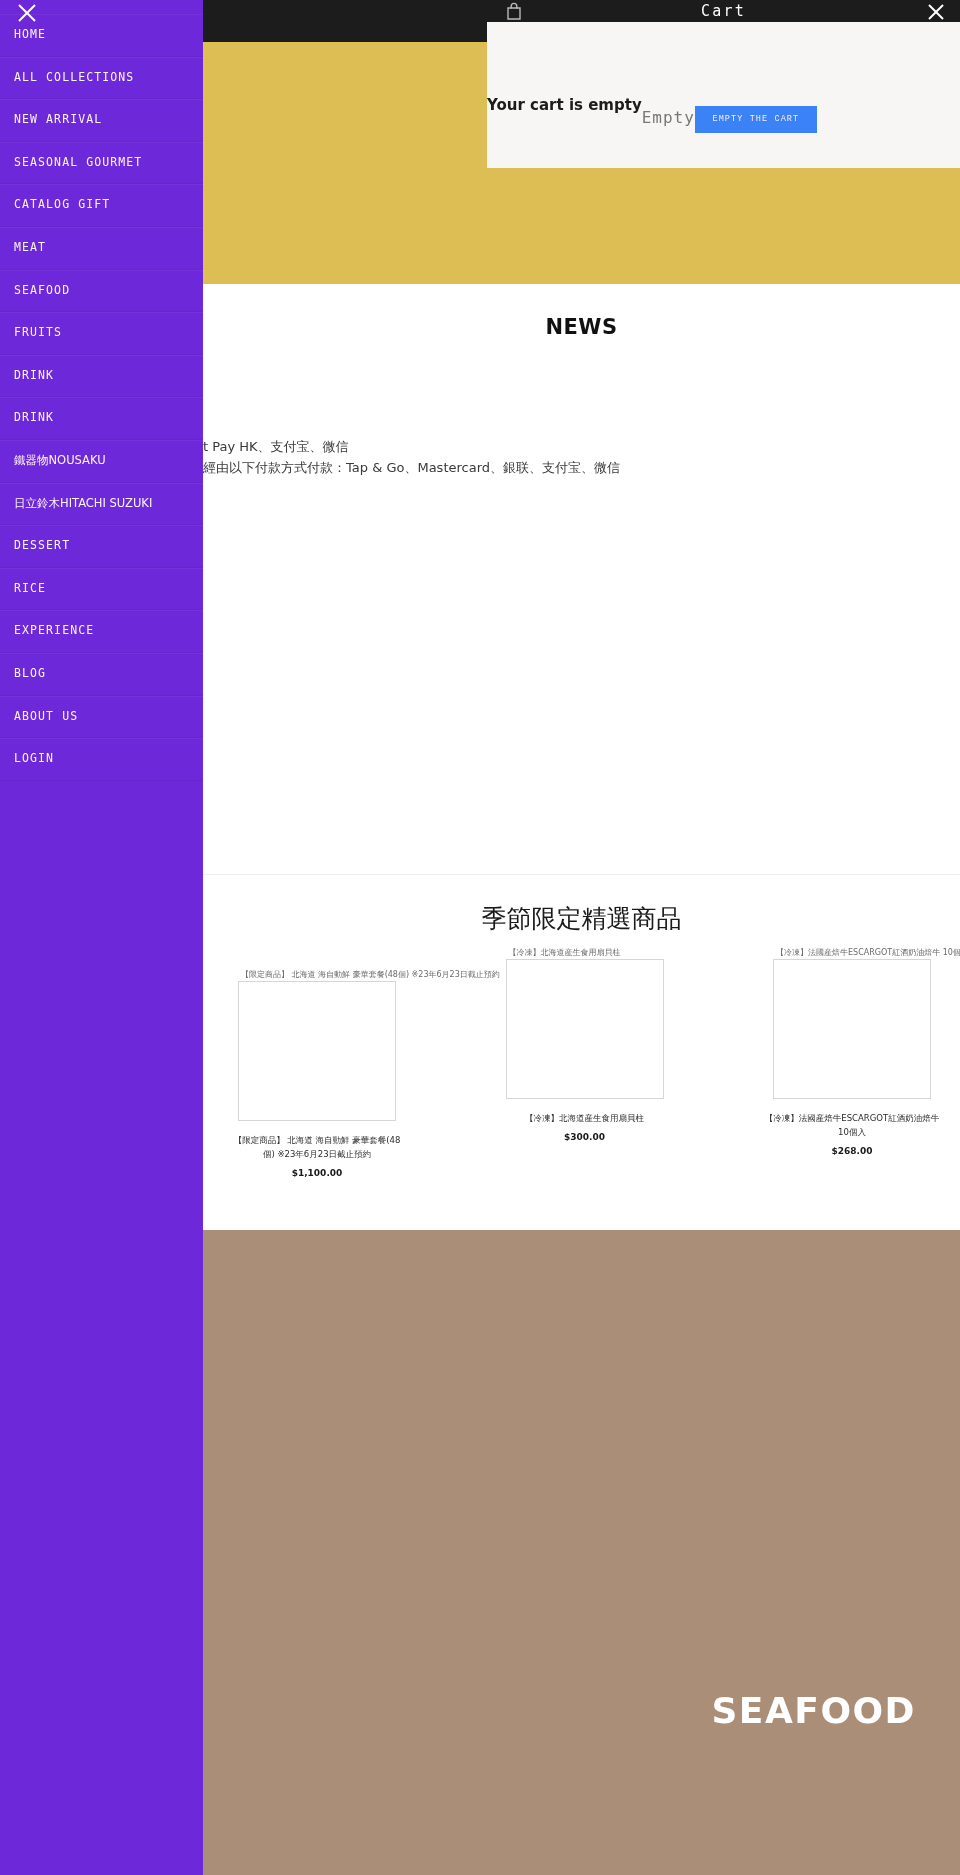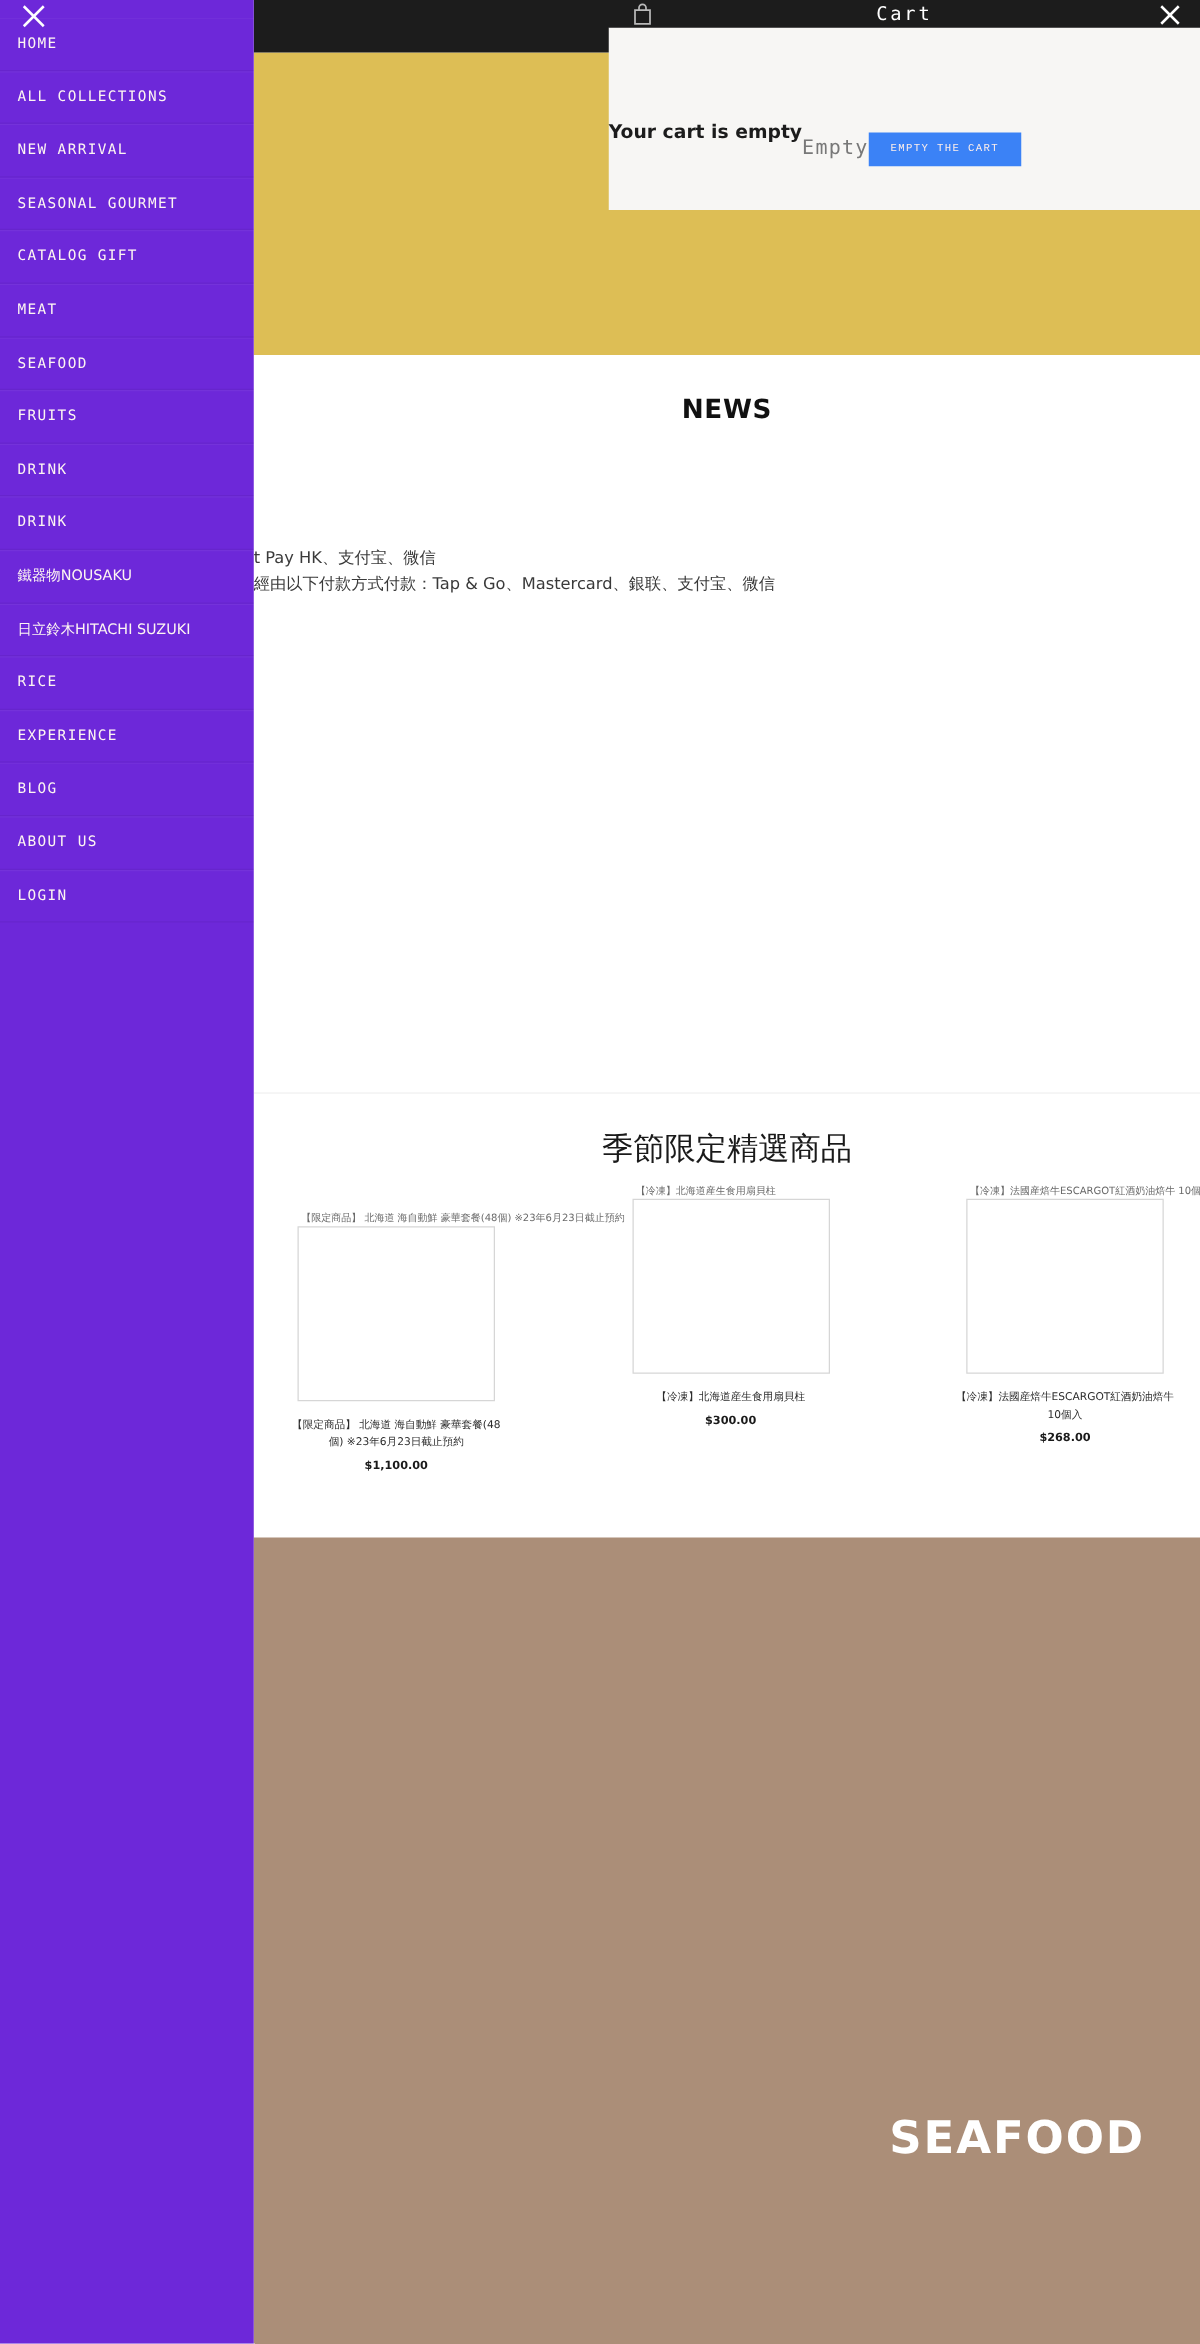--- a/index.html
+++ b/index.html
@@ -372,20 +372,23 @@
           <span class="nav-label">DRINK</span>
         </li>
       <li class="nav-item">
           <span class="nav-label">DRINK</span>
         </li>
       <li class="nav-item">
           <span class="nav-label tofu">鐵器物NOUSAKU</span>
         </li>
       <li class="nav-item">
           <span class="nav-label tofu">日立鈴木HITACHI SUZUKI</span>
+        </li>
+      <li class="nav-item">
+          <span class="nav-label">DESSERT</span>
         </li>
       <li class="nav-item">
           <span class="nav-label">RICE</span>
         </li>
       <li class="nav-item">
           <span class="nav-label">EXPERIENCE</span>
         </li>
       <li class="nav-item">
           <span class="nav-label">BLOG</span>
         </li>

